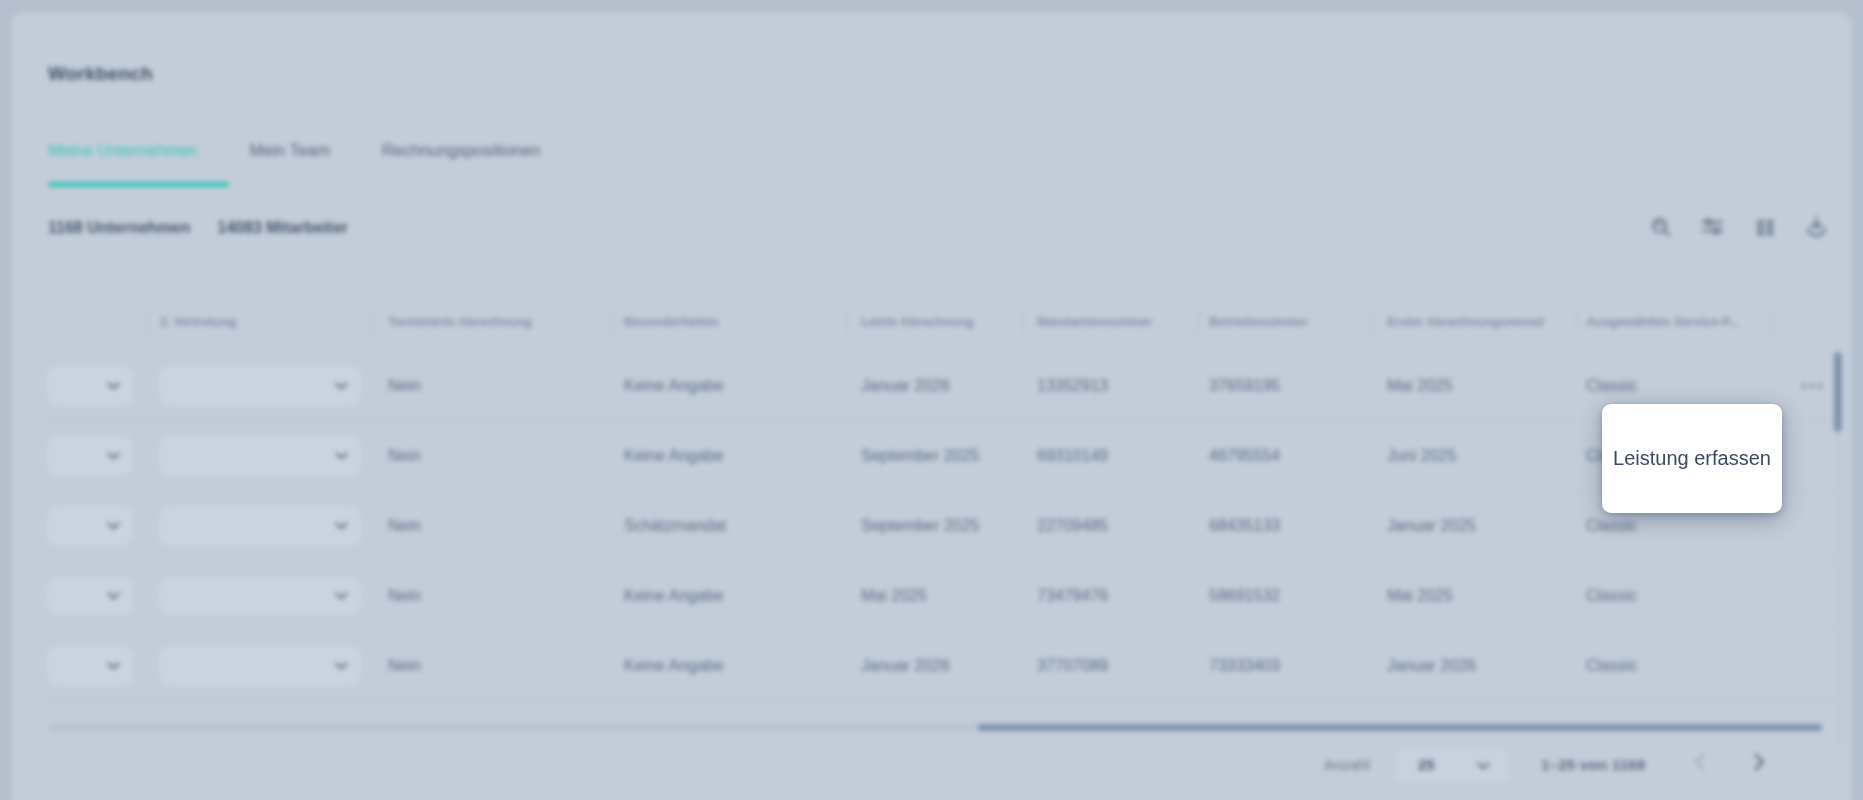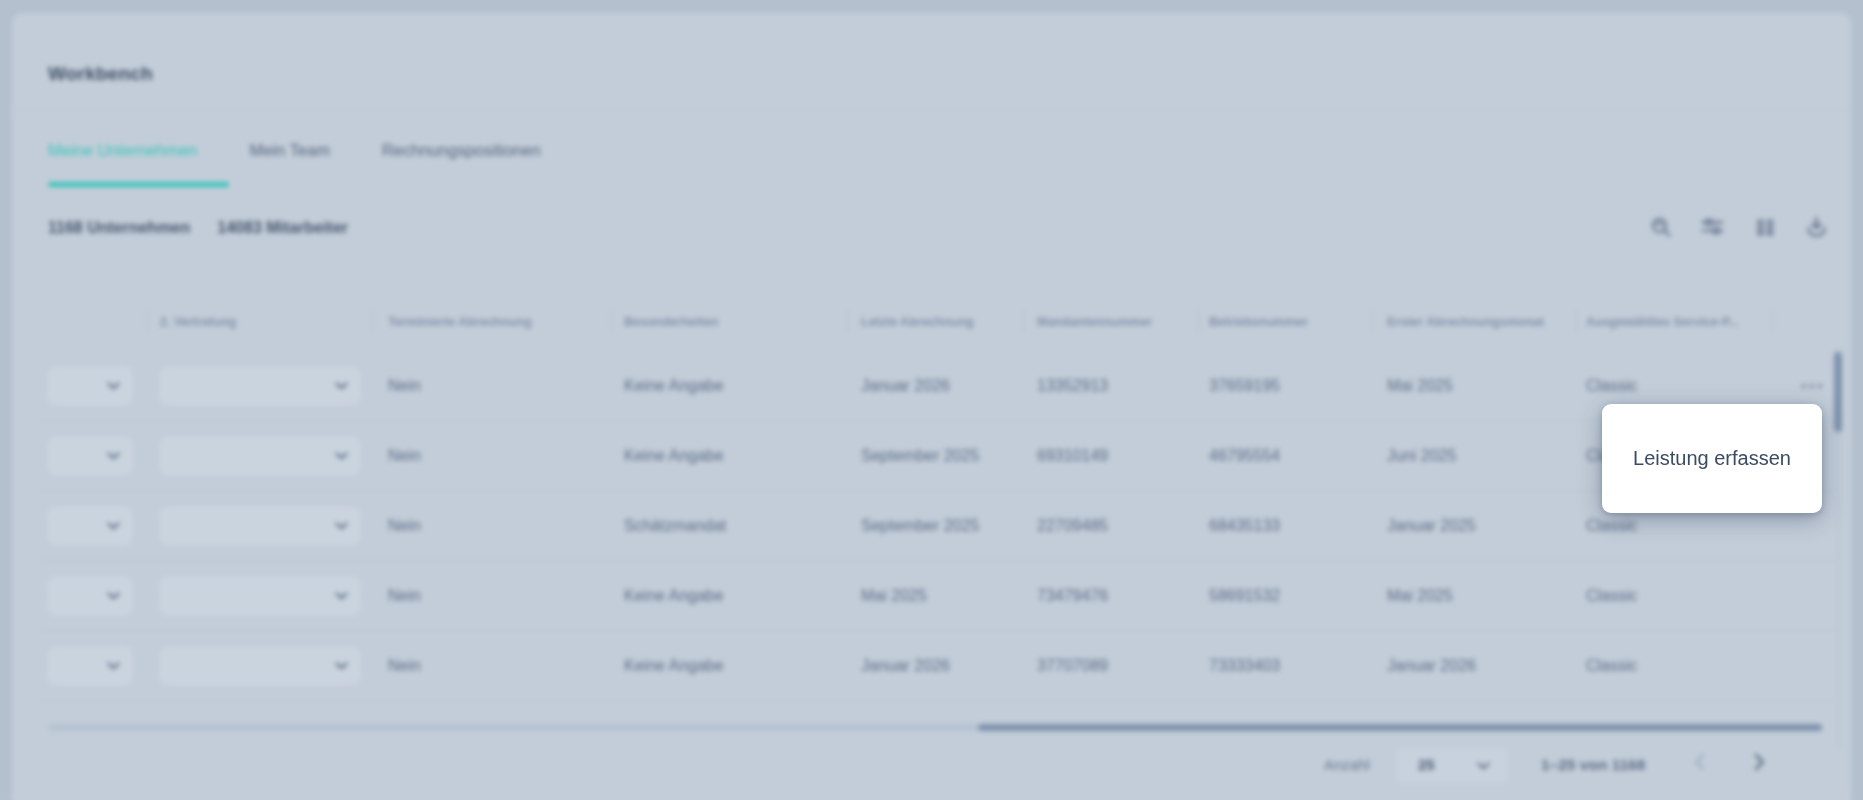--- a/index.html
+++ b/index.html
@@ -77,21 +77,21 @@
     background:#c8d2de; border-radius:6px; cursor:pointer; }
   .pg-select .val { position:absolute; left:22px; top:8px; font-size:15px;
     font-weight:700; color:#4c5c74; }
   .pg-select svg { position:absolute; right:18px; top:50%; transform:translateY(-50%); }
   .pg-range { position:absolute; left:1529px; top:8px; font-size:15.5px;
     font-weight:700; color:#5b6c86; }
   .pg-prev { position:absolute; left:1682px; top:5px; color:#9dabbf; cursor:default; }
   .pg-next { position:absolute; left:1742px; top:5px; color:#4d5e77; cursor:pointer; }
 
   
-  .context-menu { position:absolute; left:1602px; top:404px; width:220px;
+  .context-menu { position:absolute; left:1602px; top:404px; width:180px;
     height:109px; background:#ffffff; border-radius:9px;
     box-shadow:0 6px 24px rgba(25,42,70,.32), 0 2px 6px rgba(25,42,70,.22);
     display:flex; align-items:center; justify-content:center; z-index:10; }
   .menu-item { font-size:20px; color:#3b4b61; cursor:pointer; white-space:nowrap; }
 </style>
 </head>
 <body>
 
 <div class="blur-layer">
   <div class="card">

